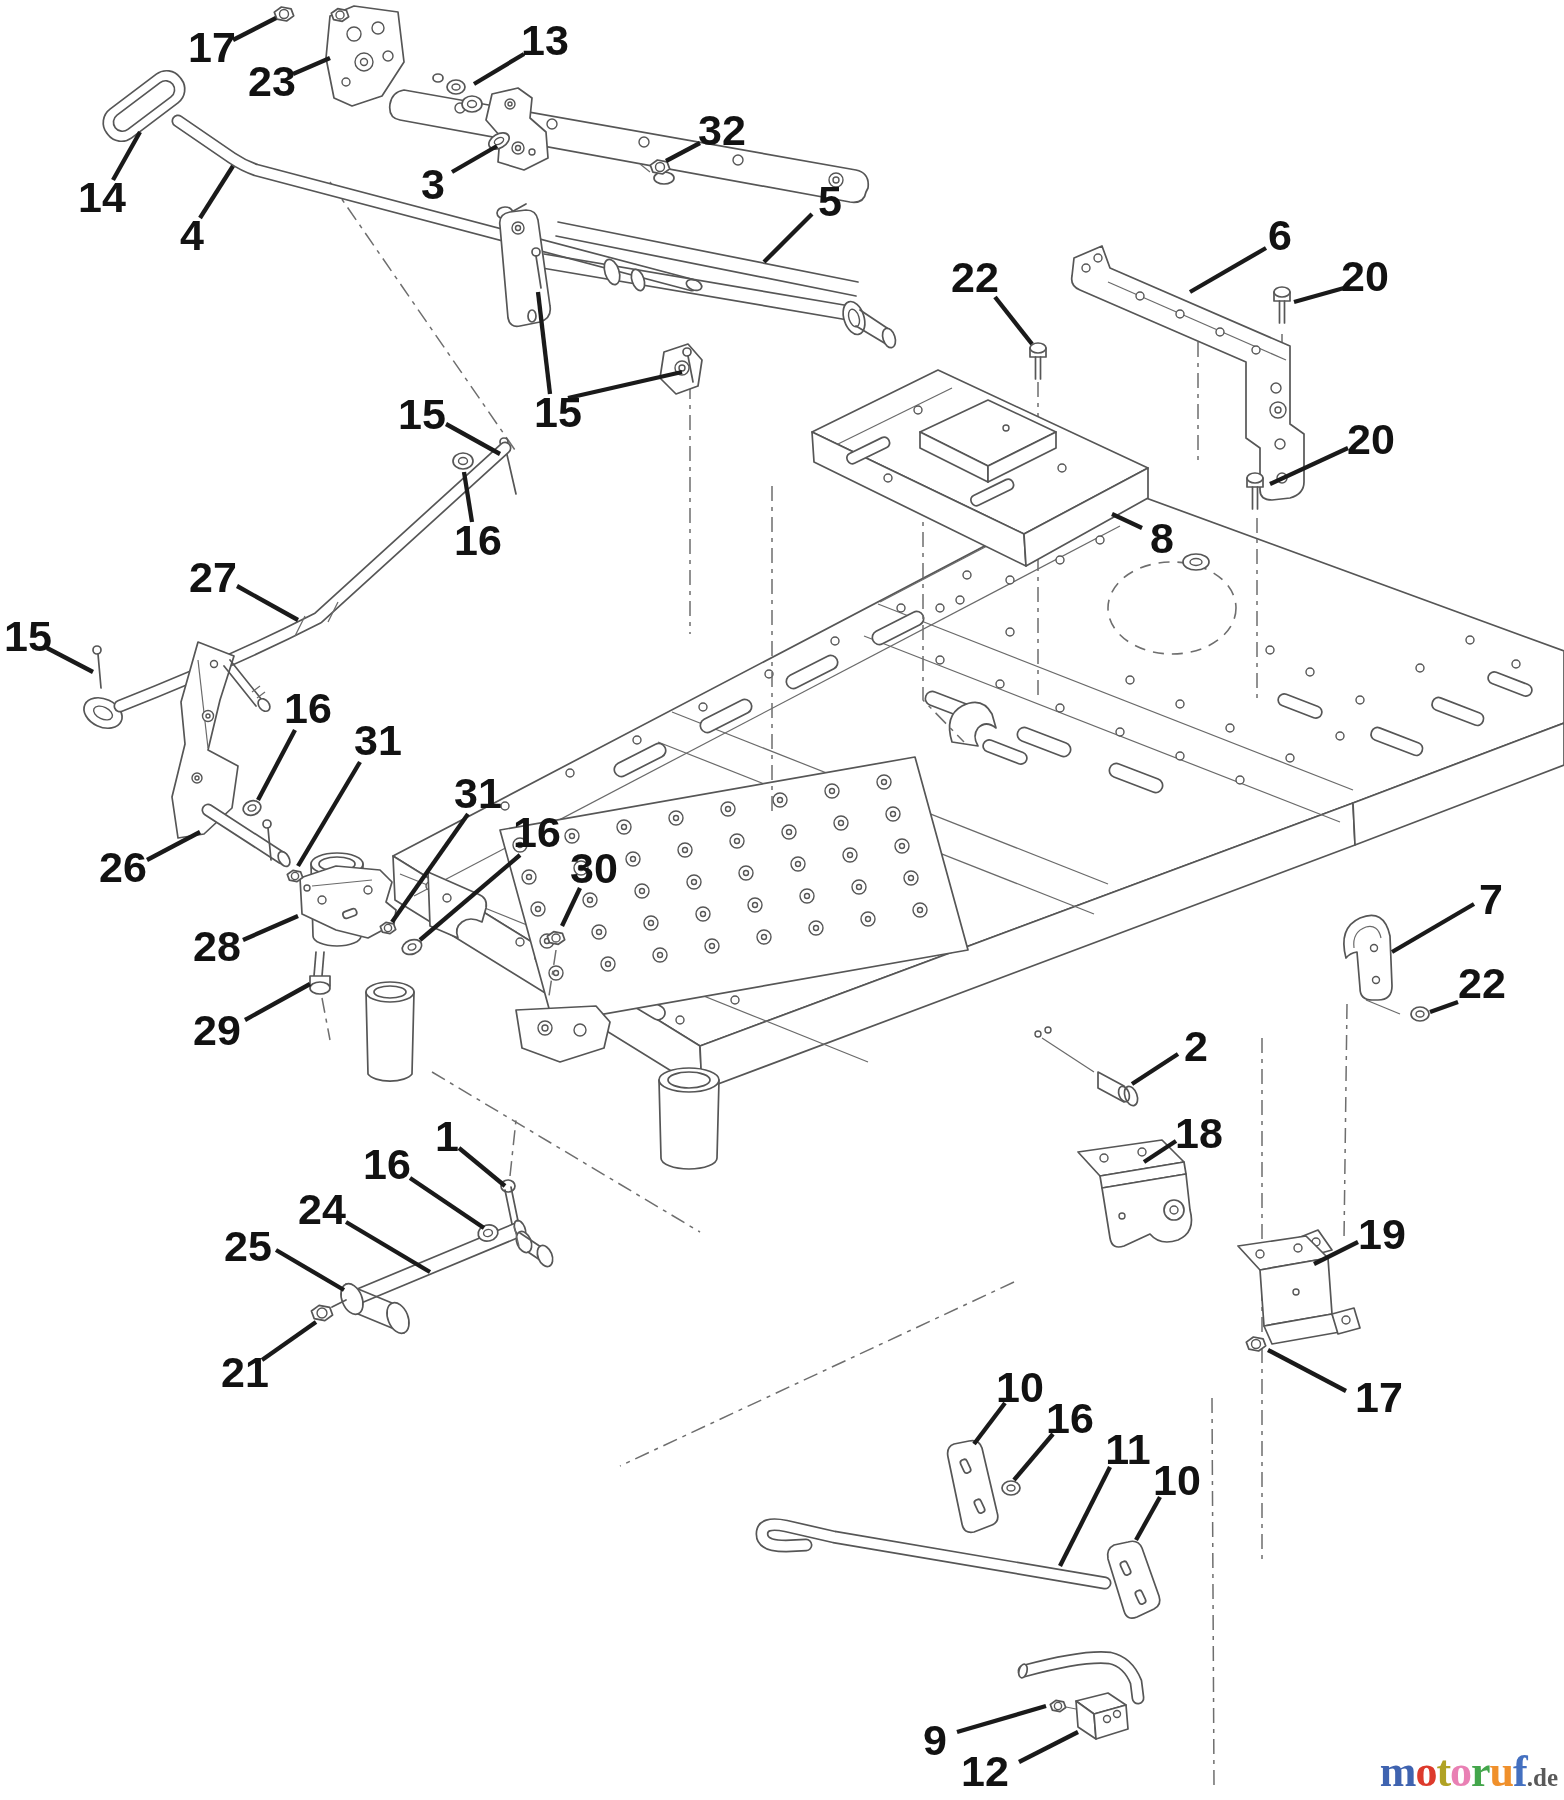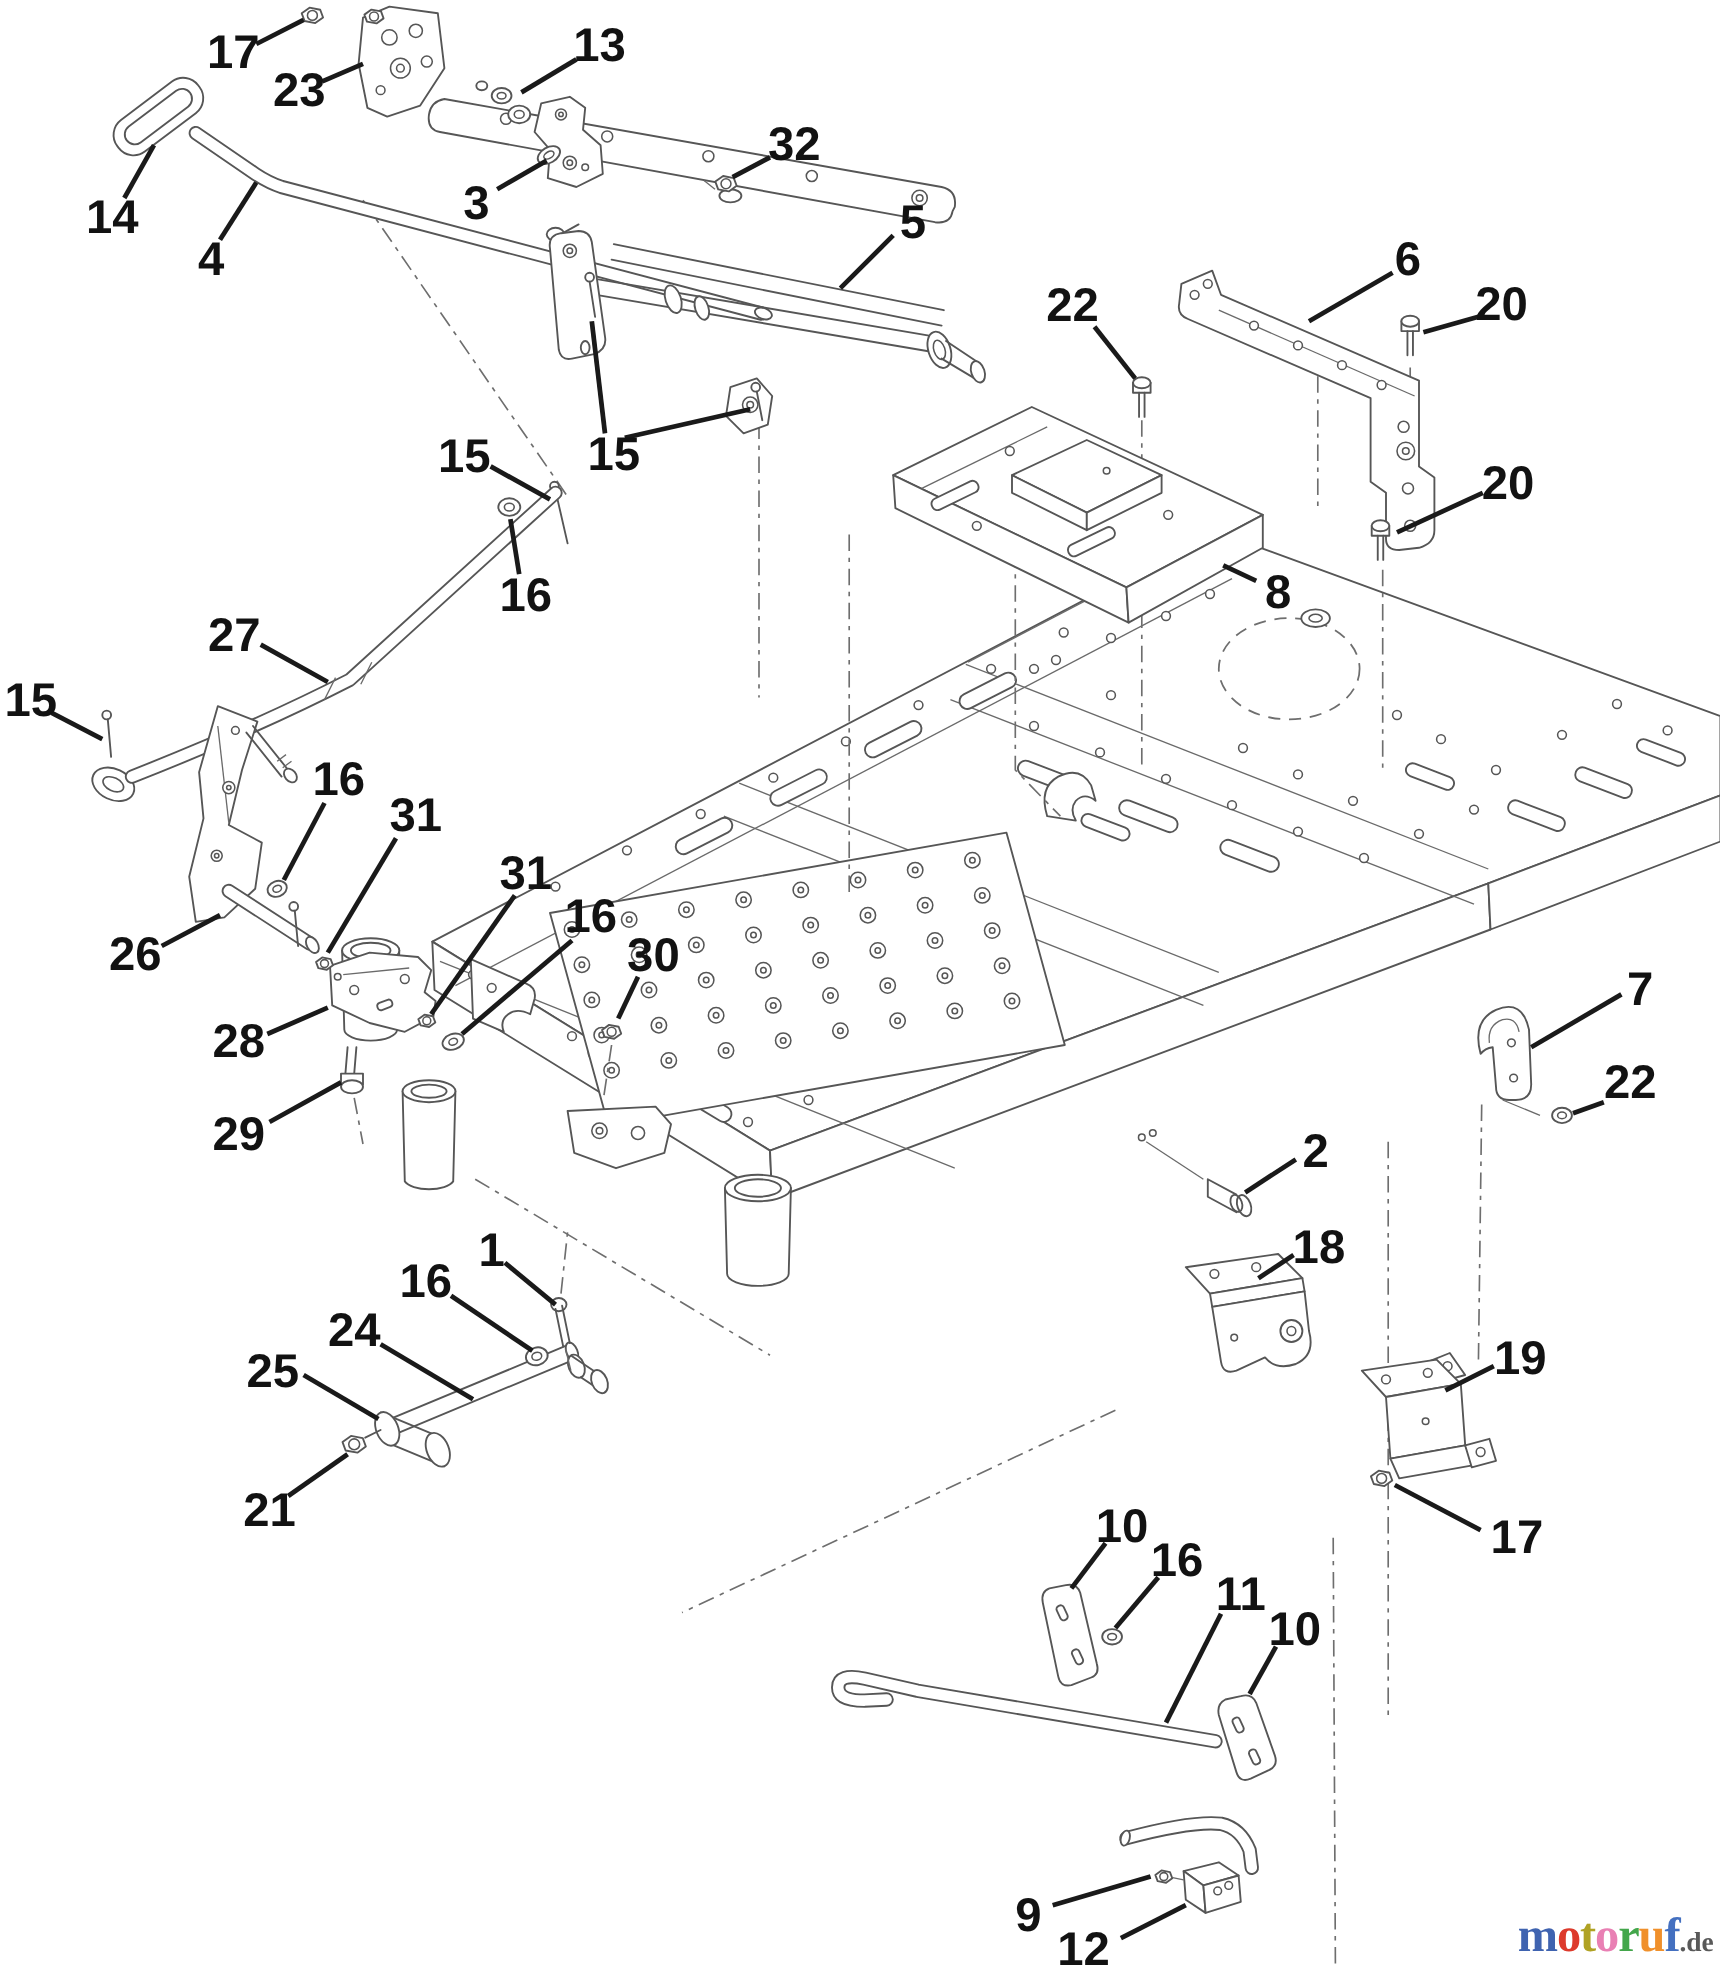--- a/index.html
+++ b/index.html
@@ -12,21 +12,21 @@
   .lt {fill:none;stroke:#6a6a6a;stroke-width:1.2;}
   .h  {fill:#fff;stroke:#565656;stroke-width:1.4;}
   .dash {fill:none;stroke:#6e6e6e;stroke-width:1.5;stroke-dasharray:15 6 4 6;}
   .dash2{fill:none;stroke:#6e6e6e;stroke-width:1.6;stroke-dasharray:11 8;}
   .to {stroke:#565656;stroke-width:13;fill:none;stroke-linecap:round;stroke-linejoin:round;}
   .ti {stroke:#ffffff;stroke-width:9.6;fill:none;stroke-linecap:round;stroke-linejoin:round;}
   .callout{font-family:"Liberation Sans",sans-serif;font-weight:700;font-size:43px;
            fill:#121212;text-anchor:middle;}
   .leader{stroke:#1a1a1a;stroke-width:4.3;fill:none;}
   
-  .watermark{position:absolute;right:6px;bottom:18px;
+  .watermark{position:absolute;right:6px;bottom:6px;
              font-family:"Liberation Serif",serif;font-weight:700;font-size:44px;
              letter-spacing:-1px;line-height:1;}
   .watermark .suffix{font-size:25px;font-weight:700;letter-spacing:0;}
 </style>
 </head>
 <body>
 
 <div class="stage">
 <svg viewBox="0 0 1564 1800" width="1564" height="1800">
 

